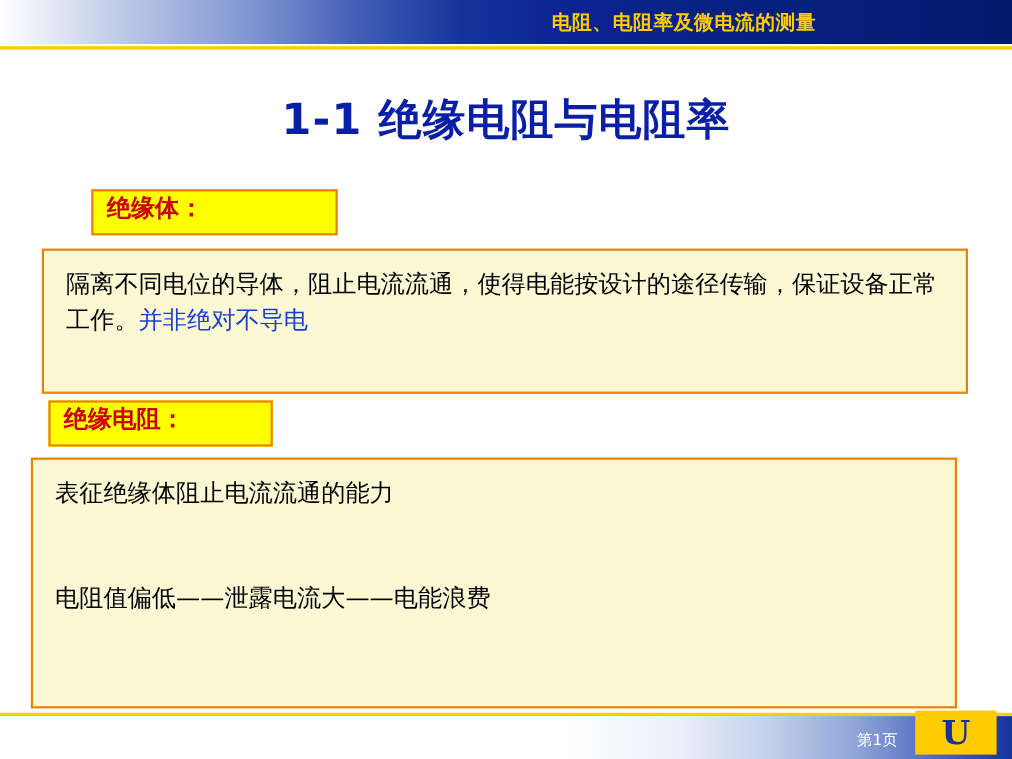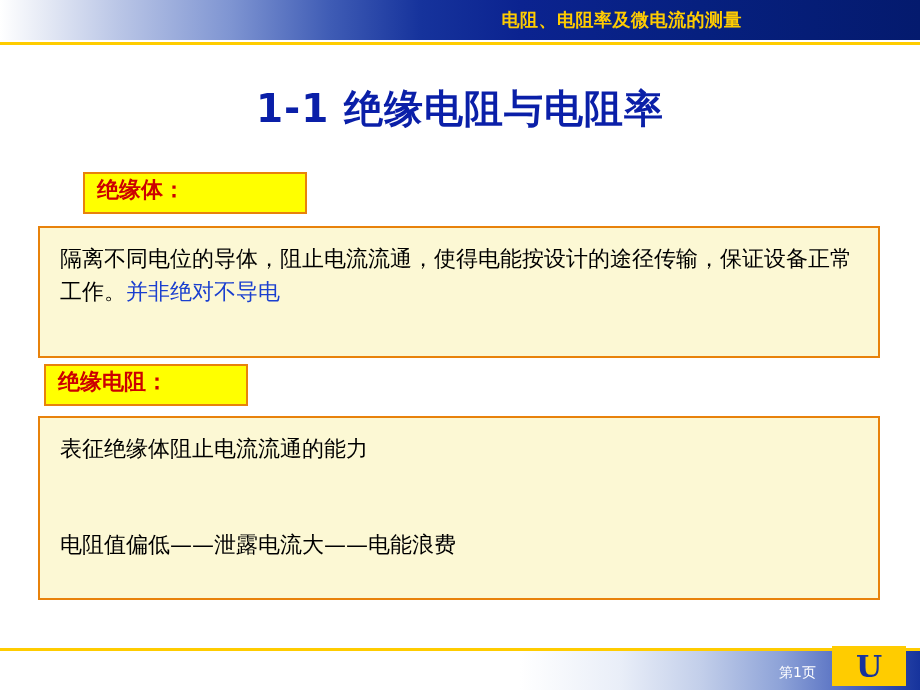--- a/index.html
+++ b/index.html
@@ -109,24 +109,24 @@
     box-sizing: border-box;
   }
   #box-insulator {
     left: 38px;
     top: 226px;
     width: 842px;
     height: 132px;
     text-decoration: underline;
   }
   #box-insul-res {
-    left: 38px;
+    left: 28px;
     top: 416px;
     width: 842px;
-    height: 184px;
+    height: 228px;
   }
 
   .para {
     position: absolute;
     font-size: 22px;
     color: #000000;
     font-family: "DejaVu Sans", sans-serif;
     line-height: 1.5;
   }
   #p-insulator-1 {

